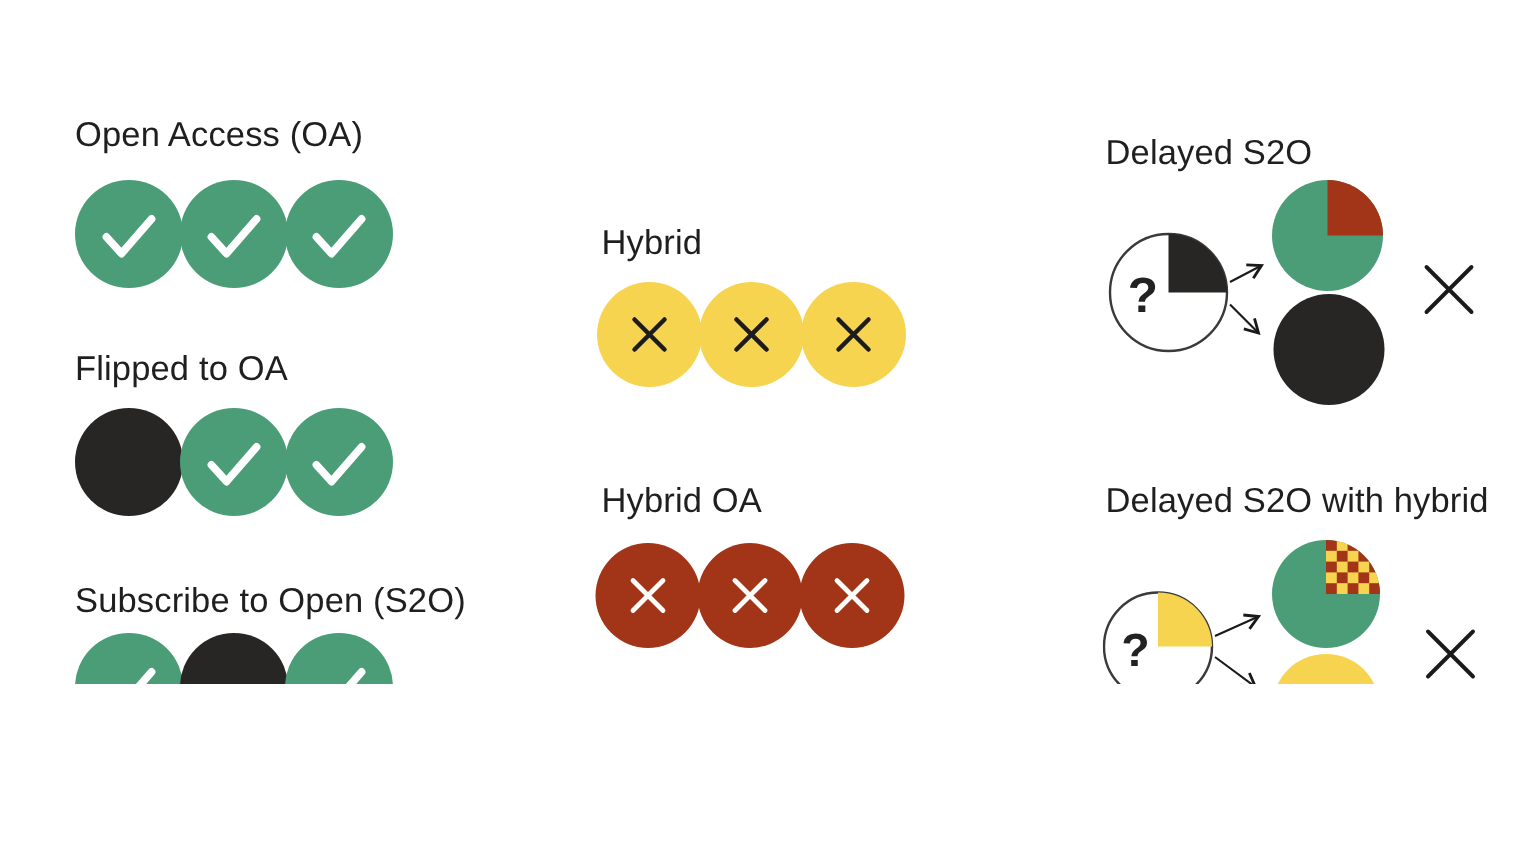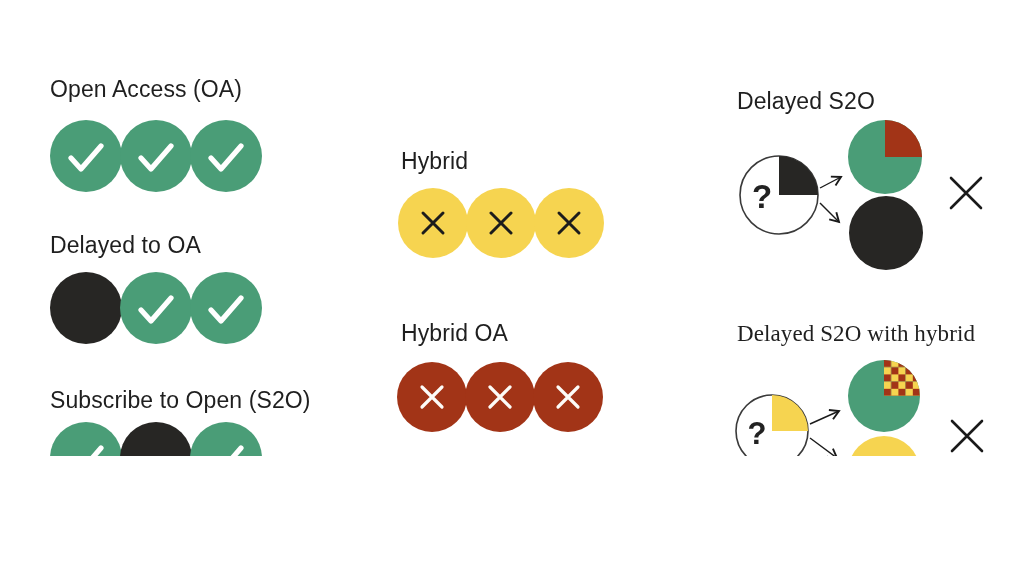--- a/index.html
+++ b/index.html
@@ -46,21 +46,21 @@
         <polyline points="21,38 31,49 51,26" fill="none" stroke="#fff" stroke-width="5.2" stroke-linecap="round" stroke-linejoin="round"></polyline>
       </svg>
     </div>
     <div class="dot d72 bg-green">
       <svg width="72" height="72" viewBox="0 0 72 72">
         <polyline points="21,38 31,49 51,26" fill="none" stroke="#fff" stroke-width="5.2" stroke-linecap="round" stroke-linejoin="round"></polyline>
       </svg>
     </div>
   </div>
 
-  <div class="label" style="left:50px;top:232px;">Delayed to OA</div>
+  <div class="label" style="left:50px;top:232px;">Flipped to OA</div>
   <div class="dot-row" style="left:50px;top:272px;">
     <div class="dot d72 bg-dark"></div>
     <div class="dot d72 bg-green">
       <svg width="72" height="72" viewBox="0 0 72 72">
         <polyline points="21,38 31,49 51,26" fill="none" stroke="#fff" stroke-width="5.2" stroke-linecap="round" stroke-linejoin="round"></polyline>
       </svg>
     </div>
     <div class="dot d72 bg-green">
       <svg width="72" height="72" viewBox="0 0 72 72">
         <polyline points="21,38 31,49 51,26" fill="none" stroke="#fff" stroke-width="5.2" stroke-linecap="round" stroke-linejoin="round"></polyline>
@@ -144,21 +144,21 @@
       <circle cx="44" cy="83" r="39" fill="#fff" stroke="#3a3a3a" stroke-width="1.6"></circle>
       <path d="M44,83 L44,44 A39,39 0 0 1 83,83 Z" style="fill:var(--dark);"></path>
       <text x="27" y="96" text-anchor="middle" font-family="Liberation Sans, sans-serif" font-size="33" font-weight="700" fill="#222">?</text>
     </g>
   </svg>
 
   <svg class="abs" style="left:949px;top:176px;" width="34" height="34" viewBox="0 0 34 34">
     <path d="M2,2 L32,32 M32,2 L2,32" stroke="#1a1a1a" stroke-width="2.6" stroke-linecap="round"></path>
   </svg>
 
-  <div class="label" style="left:737px;top:320px;font-family:Liberation Serif, serif;">Delayed S2O with hybrid</div>
+  <div class="label" style="left:737px;top:320px;">Delayed S2O with hybrid</div>
 
   <svg class="abs" style="left:735px;top:352px;" width="210" height="160" viewBox="0 0 210 160">
     <defs>
       <marker id="arrow2" viewBox="0 0 10 10" refX="8" refY="5" markerWidth="9" markerHeight="9" orient="auto">
         <path d="M1,1 L8,5 L1,9" fill="none" stroke="#1a1a1a" stroke-width="1.5"></path>
       </marker>
       <pattern id="checker1" x="149" y="8" width="14.4" height="14.4" patternUnits="userSpaceOnUse">
         <rect x="0" y="0" width="7.2" height="7.2" style="fill:var(--red);"></rect>
         <rect x="7.2" y="0" width="7.2" height="7.2" style="fill:var(--yellow);"></rect>
         <rect x="0" y="7.2" width="7.2" height="7.2" style="fill:var(--yellow);"></rect>

